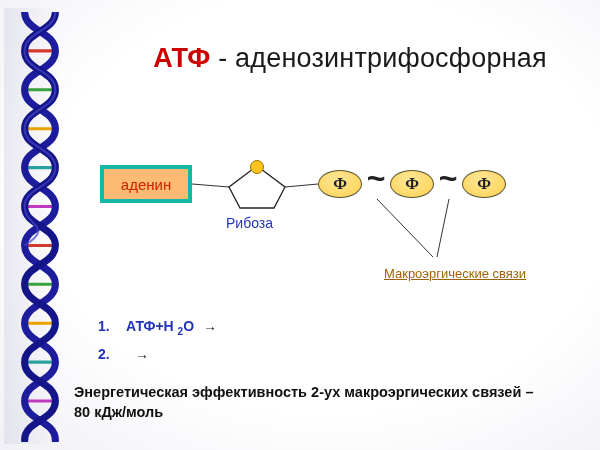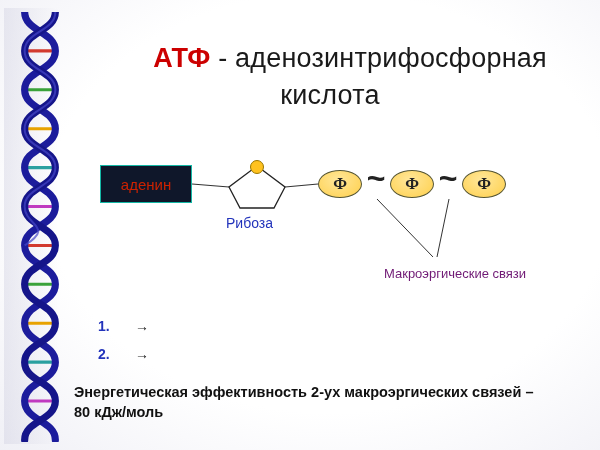--- a/index.html
+++ b/index.html
@@ -15,42 +15,42 @@
     background: linear-gradient(90deg, rgba(210,210,226,.45), rgba(255,255,255,0) 85%);
   }
   .title {
     position: absolute; left: 70px; top: 40px; width: 520px;
     text-align: center; font-size: 27px; line-height: 37px; color: #1a1a1a;
     letter-spacing: .2px;
   }
   .title .accent { color: #cc0000; font-weight: bold; margin-left: 40px; }
   .adenine-box {
     position: absolute; left: 100px; top: 165px; width: 92px; height: 38px;
-    background: #0f172a; border: 1px solid #14b8a6;
+    background: #fdba74; border: 4px solid #14b8a6;
     display: flex; align-items: center; justify-content: center;
     color: #cc2200; font-size: 15px;
   }
   .phosphate {
     position: absolute; top: 170px; width: 44px; height: 28px;
     background: radial-gradient(ellipse at 45% 35%, #ffe79a, #ffcf4a);
     border: 1px solid #555533; border-radius: 50%;
     display: flex; align-items: center; justify-content: center;
     font-family: "Liberation Serif", serif; font-weight: bold; font-size: 16px; color: #222;
   }
   .ph1 { left: 318px; } .ph2 { left: 390px; } .ph3 { left: 462px; }
   .tilde {
     position: absolute; top: 162px; width: 28px; text-align: center;
     font-size: 32px; font-weight: bold; color: #222; line-height: 32px;
   }
   .t1 { left: 362px; } .t2 { left: 434px; }
   .ribose-label {
     position: absolute; left: 226px; top: 215px; color: #2233bb; font-size: 14px;
   }
   .macro-label {
-    position: absolute; left: 384px; top: 266px; color: #701a75; font-size: 13px;
+    position: absolute; left: 384px; top: 266px; color: #a16207; font-size: 13px; text-decoration: underline;
   }
   .equations { position: absolute; left: 98px; top: 318px; color: #2233bb; font-weight: bold; font-size: 14px; }
   .eq-row { display: flex; align-items: baseline; height: 28px; }
   .eq-row .num { width: 28px; }
   .eq-row sub { font-size: 10px; }
   .eq-row .arrow { color: #222; margin: 0 9px; font-weight: normal; }
   .footer {
     position: absolute; left: 74px; top: 382px; width: 475px;
     color: #111; font-weight: bold; font-size: 14.5px; line-height: 1.4;
   }
@@ -74,21 +74,20 @@
       <line x1="14" y1="380" x2="36" y2="380" stroke="#c03ac0"></line>
     </g>
     <path d="M 10 0 C 10 19, 40 19, 40 38 C 40 57, 10 57, 10 76 C 10 95, 40 95, 40 114 C 40 133, 10 133, 10 152 C 10 171, 40 171, 40 190 C 40 209, 10 209, 10 228 C 10 247, 40 247, 40 266 C 40 285, 10 285, 10 304 C 10 323, 40 323, 40 342 C 40 361, 10 361, 10 380 C 10 399, 40 399, 40 418" fill="none" stroke="#1c1c9c" stroke-width="7" stroke-linecap="round"></path>
     <path d="M 40 0 C 40 19, 10 19, 10 38 C 10 57, 40 57, 40 76 C 40 95, 10 95, 10 114 C 10 133, 40 133, 40 152 C 40 171, 10 171, 10 190 C 10 209, 40 209, 40 228 C 40 247, 10 247, 10 266 C 10 285, 40 285, 40 304 C 40 323, 10 323, 10 342 C 10 361, 40 361, 40 380 C 40 399, 10 399, 10 418" fill="none" stroke="#15158a" stroke-width="7" stroke-linecap="round"></path>
     <path d="M 40 0 C 40 19, 10 19, 10 38 C 10 57, 40 57, 40 76 C 40 95, 10 95, 10 114 C 10 133, 40 133, 40 152 C 40 171, 10 171, 10 190 C 10 209, 40 209, 10 228" fill="none" stroke="#4646c8" stroke-width="2" opacity="0.7"></path>
   </svg>
 </div>
 
 <div class="title">
   <div><span class="accent">АТФ</span><span> - аденозинтрифосфорная</span></div>
-  <div>кислота</div>
 </div>
 
 <svg class="overlay" width="600" height="450" viewBox="0 0 600 450">
   <line x1="192" y1="184" x2="229" y2="187" stroke="#333" stroke-width="1.2"></line>
   <polygon points="257,166 285,187 274,208 240,208 229,187" fill="#ffffff" stroke="#222" stroke-width="1.3"></polygon>
   <circle cx="257" cy="167" r="6.5" fill="#ffc21f" stroke="#9a7700" stroke-width="1"></circle>
   <line x1="285" y1="187" x2="318" y2="184" stroke="#333" stroke-width="1.2"></line>
   <line x1="377" y1="199" x2="433" y2="257" stroke="#333" stroke-width="1"></line>
   <line x1="449" y1="199" x2="437" y2="257" stroke="#333" stroke-width="1"></line>
 </svg>
@@ -108,20 +107,21 @@
 <div class="phosphate ph3">
     <span>Ф</span>
   </div>
 
 <div class="ribose-label">Рибоза</div>
 <div class="macro-label">Макроэргические связи</div>
 
 <div class="equations">
   <div class="eq-row">
     <span class="num">1.</span>
+    <span><span>АТФ+Н </span><sub>2</sub><span>О</span></span>
     <span class="arrow">→</span>
   </div>
   <div class="eq-row">
     <span class="num">2.</span>
     <span class="arrow">→</span>
   </div>
 </div>
 
 <div class="footer">Энергетическая эффективность 2-ух макроэргических связей – 80 кДж/моль</div>
 

